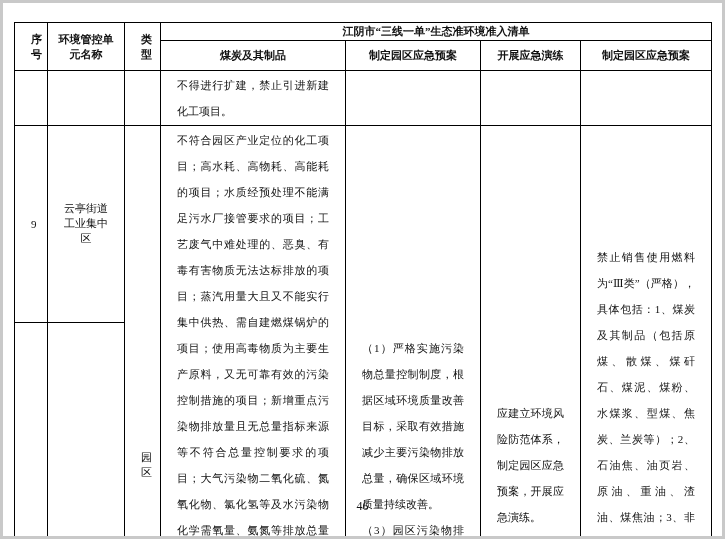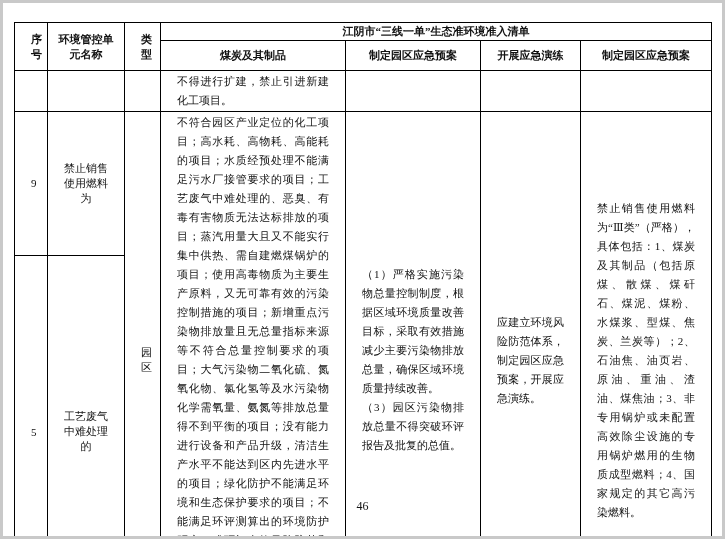--- a/index.html
+++ b/index.html
@@ -29,21 +29,21 @@
   }
   th{font-weight:bold;text-align:center;}
   tr.r-title{height:18px;}
   tr.r-sub{height:30px;}
   tr.r-carry{height:37px;}
   tr.r-9{height:108px;}
   tr.r-10{height:265px;}
   td.center{text-align:center;padding:1px 8px;}
   td.txt{
     text-align:justify;
-    line-height:19px;
+    line-height:26px;
     padding:2px 5px;
     margin-left:34px;
   }
   td.top{vertical-align:top;}
   td.mid{vertical-align:middle;}
   td.txt p{margin:0;}
   .footer-page{
     position:absolute;
     left:0;right:0;
     top:496px;
@@ -87,21 +87,21 @@
       <td class="center"></td>
       <td class="center"></td>
       <td class="txt top">不得进行扩建，禁止引进新建化工项目。</td>
       <td></td>
       <td></td>
       <td></td>
     </tr>
 
     <tr class="r-9">
       <td class="center">9</td>
-      <td class="center">禁止销售使用燃料为</td>
+      <td class="center">云亭街道工业集中区</td>
       <td class="center mid" rowspan="2">园区</td>
       <td class="txt top" rowspan="2">不符合园区产业定位的化工项目；高水耗、高物耗、高能耗的项目；水质经预处理不能满足污水厂接管要求的项目；工艺废气中难处理的、恶臭、有毒有害物质无法达标排放的项目；蒸汽用量大且又不能实行集中供热、需自建燃煤锅炉的项目；使用高毒物质为主要生产原料，又无可靠有效的污染控制措施的项目；新增重点污染物排放量且无总量指标来源等不符合总量控制要求的项目；大气污染物二氧化硫、氮氧化物、氯化氢等及水污染物化学需氧量、氨氮等排放总量得不到平衡的项目；没有能力进行设备和产品升级，清洁生产水平不能达到区内先进水平的项目；绿化防护不能满足环境和生态保护要求的项目；不能满足环评测算出的环境防护距离，或环评事故风险防范和应急措施难以落实到位的项目；列入上级规划环评准入负面清单的项目。</td>
       <td class="txt mid" rowspan="2">
         <p>（1）严格实施污染物总量控制制度，根据区域环境质量改善目标，采取有效措施减少主要污染物排放总量，确保区域环境质量持续改善。</p>
         <p>（3）园区污染物排放总量不得突破环评报告及批复的总值。</p>
       </td>
       <td class="txt mid" rowspan="2">应建立环境风险防范体系，制定园区应急预案，开展应急演练。</td>
       <td class="txt mid" rowspan="2">禁止销售使用燃料为“Ⅲ类”（严格），具体包括：1、煤炭及其制品（包括原煤、散煤、煤矸石、煤泥、煤粉、水煤浆、型煤、焦炭、兰炭等）；2、石油焦、油页岩、原油、重油、渣油、煤焦油；3、非专用锅炉或未配置高效除尘设施的专用锅炉燃用的生物质成型燃料；4、国家规定的其它高污染燃料。</td>
     </tr>
 

